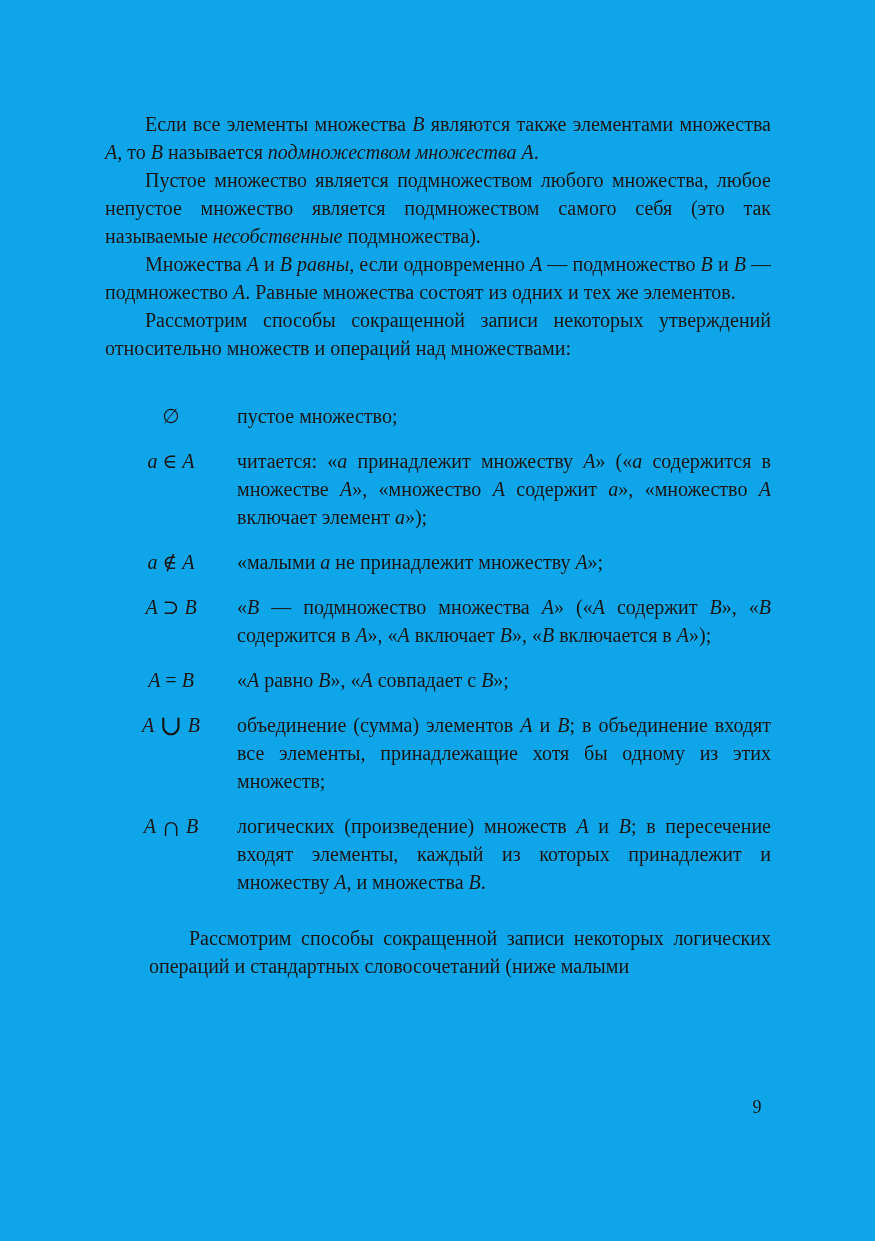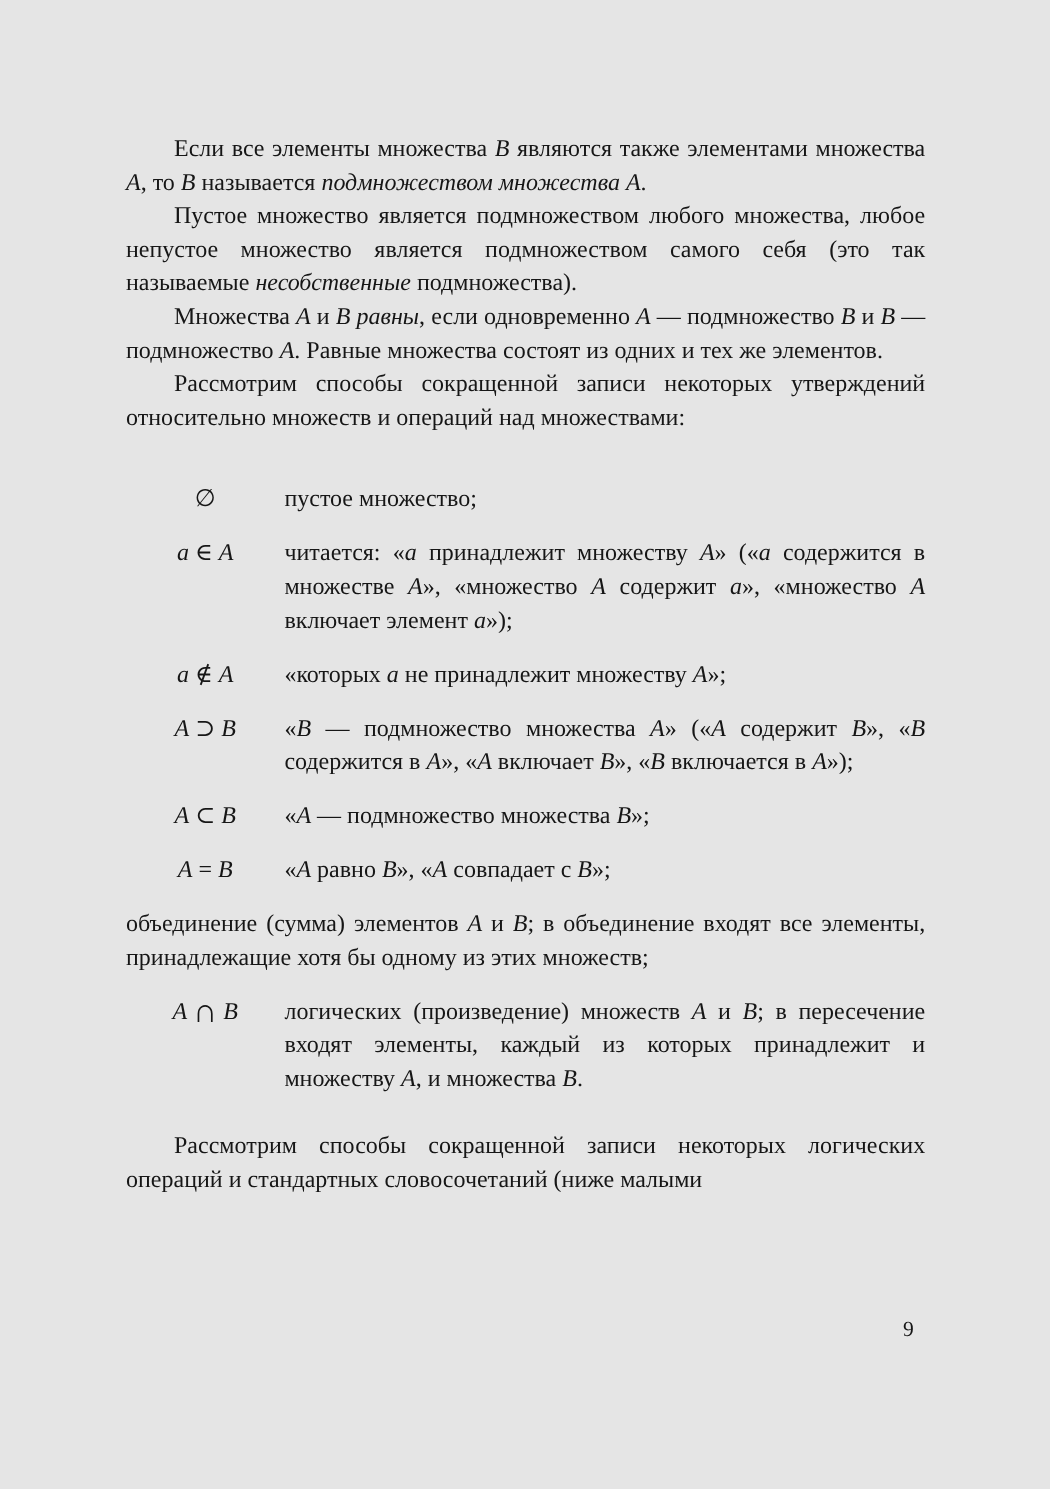--- a/index.html
+++ b/index.html
@@ -1,21 +1,21 @@
 <!DOCTYPE html>
 <html><head>
 <meta charset="utf-8">
 <style>
   * { box-sizing: border-box; }
   html, body { margin: 0; padding: 0; background: #ffffff; }
   .page {
     position: relative;
     width: 875px;
     height: 1241px;
-    background: #e5e5e5;
+    background: #0ea5e9;
     font-family: "Liberation Serif", "DejaVu Serif", serif;
     color: #161616;
     font-size: 20px;
     line-height: 28px;
     overflow: hidden;
   }
   .content {
     position: absolute;
     left: 105px;
     top: 110px;
@@ -36,21 +36,21 @@
     flex: 0 0 132px;
     width: 132px;
     text-align: center;
     white-space: nowrap;
   }
   .deftext {
     flex: 1 1 auto;
     text-align: justify;
     font-family: Liberation Serif, serif;
   }
-  .tail { margin-top: 28px; }
+  .tail { margin-top: 28px; margin-left: 44px; }
   .i { font-style: italic; }
   .big {
     font-size: 1.4em;
     line-height: 0;
     vertical-align: -0.1em;
   }
   .page-number {
     position: absolute;
     left: 742px;
     top: 1095px;
@@ -78,39 +78,36 @@
         <div class="deftext"><span>пустое множество;</span></div>
       </div>
 
       <div class="def-row">
         <div class="sym"><span class="i">a</span><span> ∈ </span><span class="i">A</span></div>
         <div class="deftext"><span>читается: «</span><span class="i">a</span><span> принадлежит множеству </span><span class="i">A</span><span>» («</span><span class="i">a</span><span> содержится в множестве </span><span class="i">A</span><span>», «множество </span><span class="i">A</span><span> содержит </span><span class="i">a</span><span>», «множество </span><span class="i">A</span><span> включает элемент </span><span class="i">a</span><span>»);</span></div>
       </div>
 
       <div class="def-row">
         <div class="sym"><span class="i">a</span><span> ∉ </span><span class="i">A</span></div>
-        <div class="deftext"><span>«которых </span><span class="i">a</span><span> не принадлежит множеству </span><span class="i">A</span><span>»;</span></div>
+        <div class="deftext"><span>«малыми </span><span class="i">a</span><span> не принадлежит множеству </span><span class="i">A</span><span>»;</span></div>
       </div>
 
       <div class="def-row">
         <div class="sym"><span class="i">A</span><span> ⊃ </span><span class="i">B</span></div>
         <div class="deftext"><span>«</span><span class="i">B</span><span> — подмножество множества </span><span class="i">A</span><span>» («</span><span class="i">A</span><span> содержит </span><span class="i">B</span><span>», «</span><span class="i">B</span><span> содержится в </span><span class="i">A</span><span>», «</span><span class="i">A</span><span> включает </span><span class="i">B</span><span>», «</span><span class="i">B</span><span> включается в </span><span class="i">A</span><span>»);</span></div>
       </div>
 
-      <div class="def-row">
-        <div class="sym"><span class="i">A</span><span> ⊂ </span><span class="i">B</span></div>
-        <div class="deftext"><span>«</span><span class="i">A</span><span> — подмножество множества </span><span class="i">B</span><span>»;</span></div>
-      </div>
 
       <div class="def-row">
         <div class="sym"><span class="i">A</span><span> = </span><span class="i">B</span></div>
         <div class="deftext"><span>«</span><span class="i">A</span><span> равно </span><span class="i">B</span><span>», «</span><span class="i">A</span><span> совпадает с </span><span class="i">B</span><span>»;</span></div>
       </div>
 
       <div class="def-row">
+        <div class="sym"><span class="i">A</span><span> </span><span class="big">∪</span><span> </span><span class="i">B</span></div>
         <div class="deftext"><span>объединение (сумма) элементов </span><span class="i">A</span><span> и </span><span class="i">B</span><span>; в объединение входят все элементы, принадлежащие хотя бы одному из этих множеств;</span></div>
       </div>
 
       <div class="def-row">
         <div class="sym"><span class="i">A</span><span> </span><span class="big">∩</span><span> </span><span class="i">B</span></div>
         <div class="deftext"><span>логических (произведение) множеств </span><span class="i">A</span><span> и </span><span class="i">B</span><span>; в пересечение входят элементы, каждый из которых принадлежит и множеству </span><span class="i">A</span><span>, и множества </span><span class="i">B</span><span>.</span></div>
       </div>
 
     </div>
 

